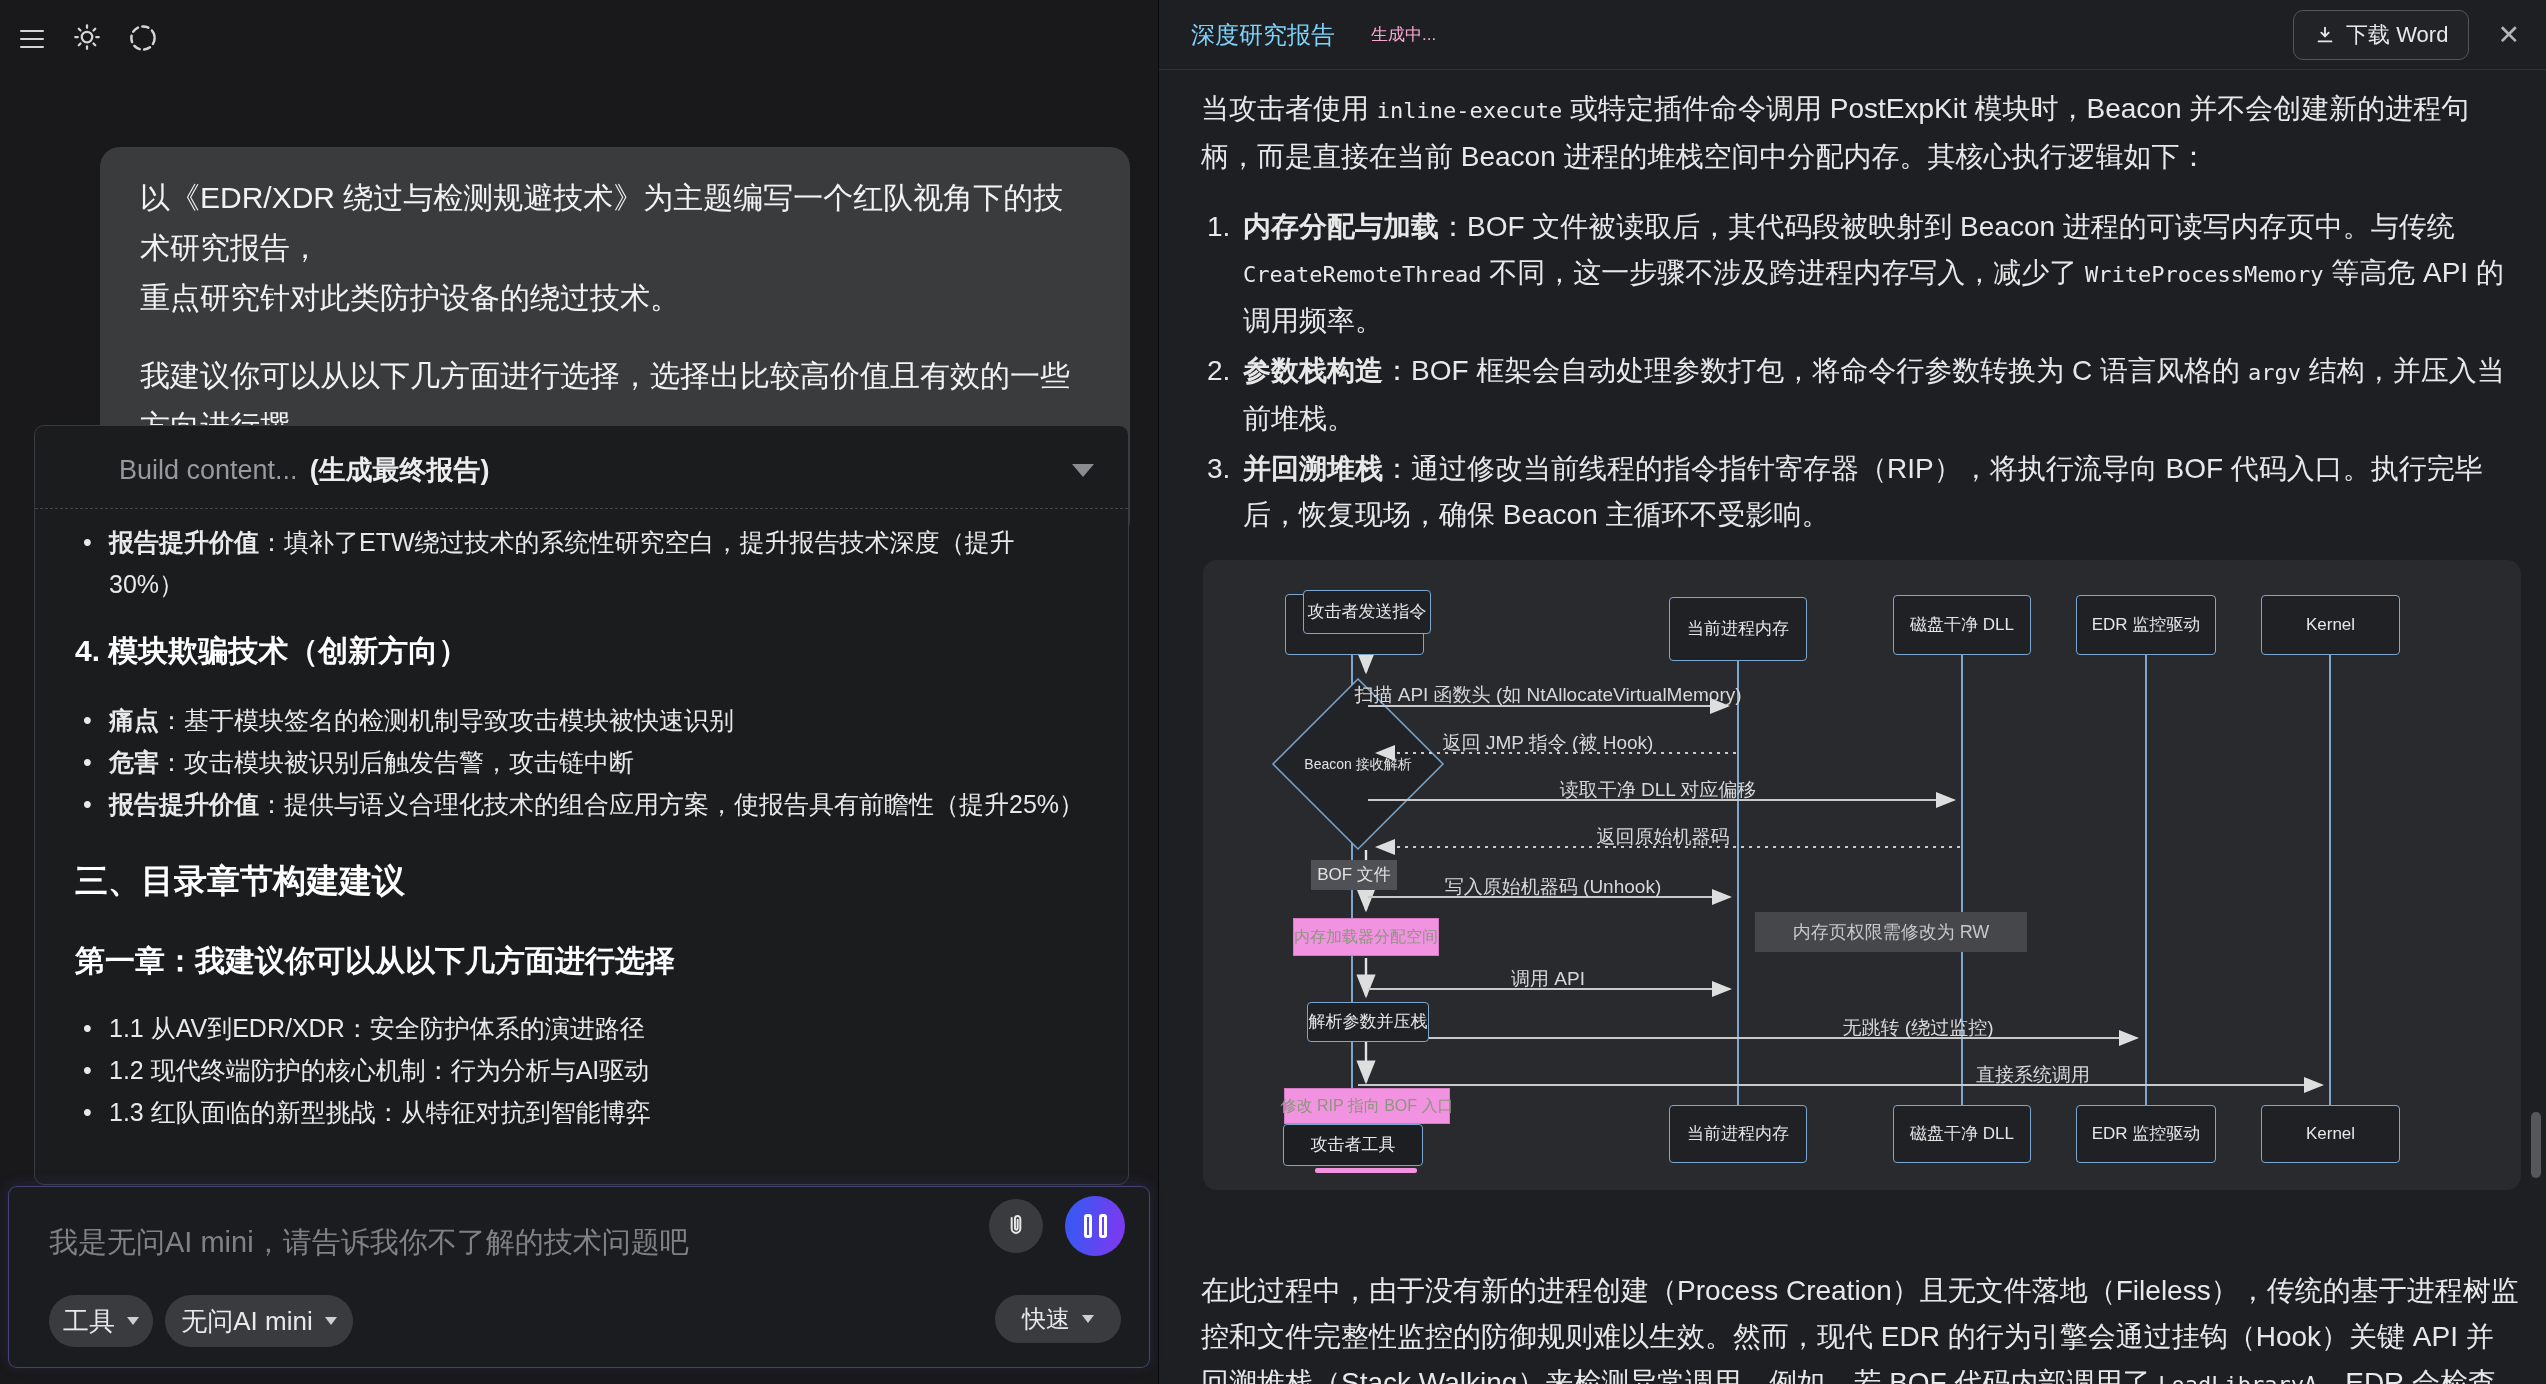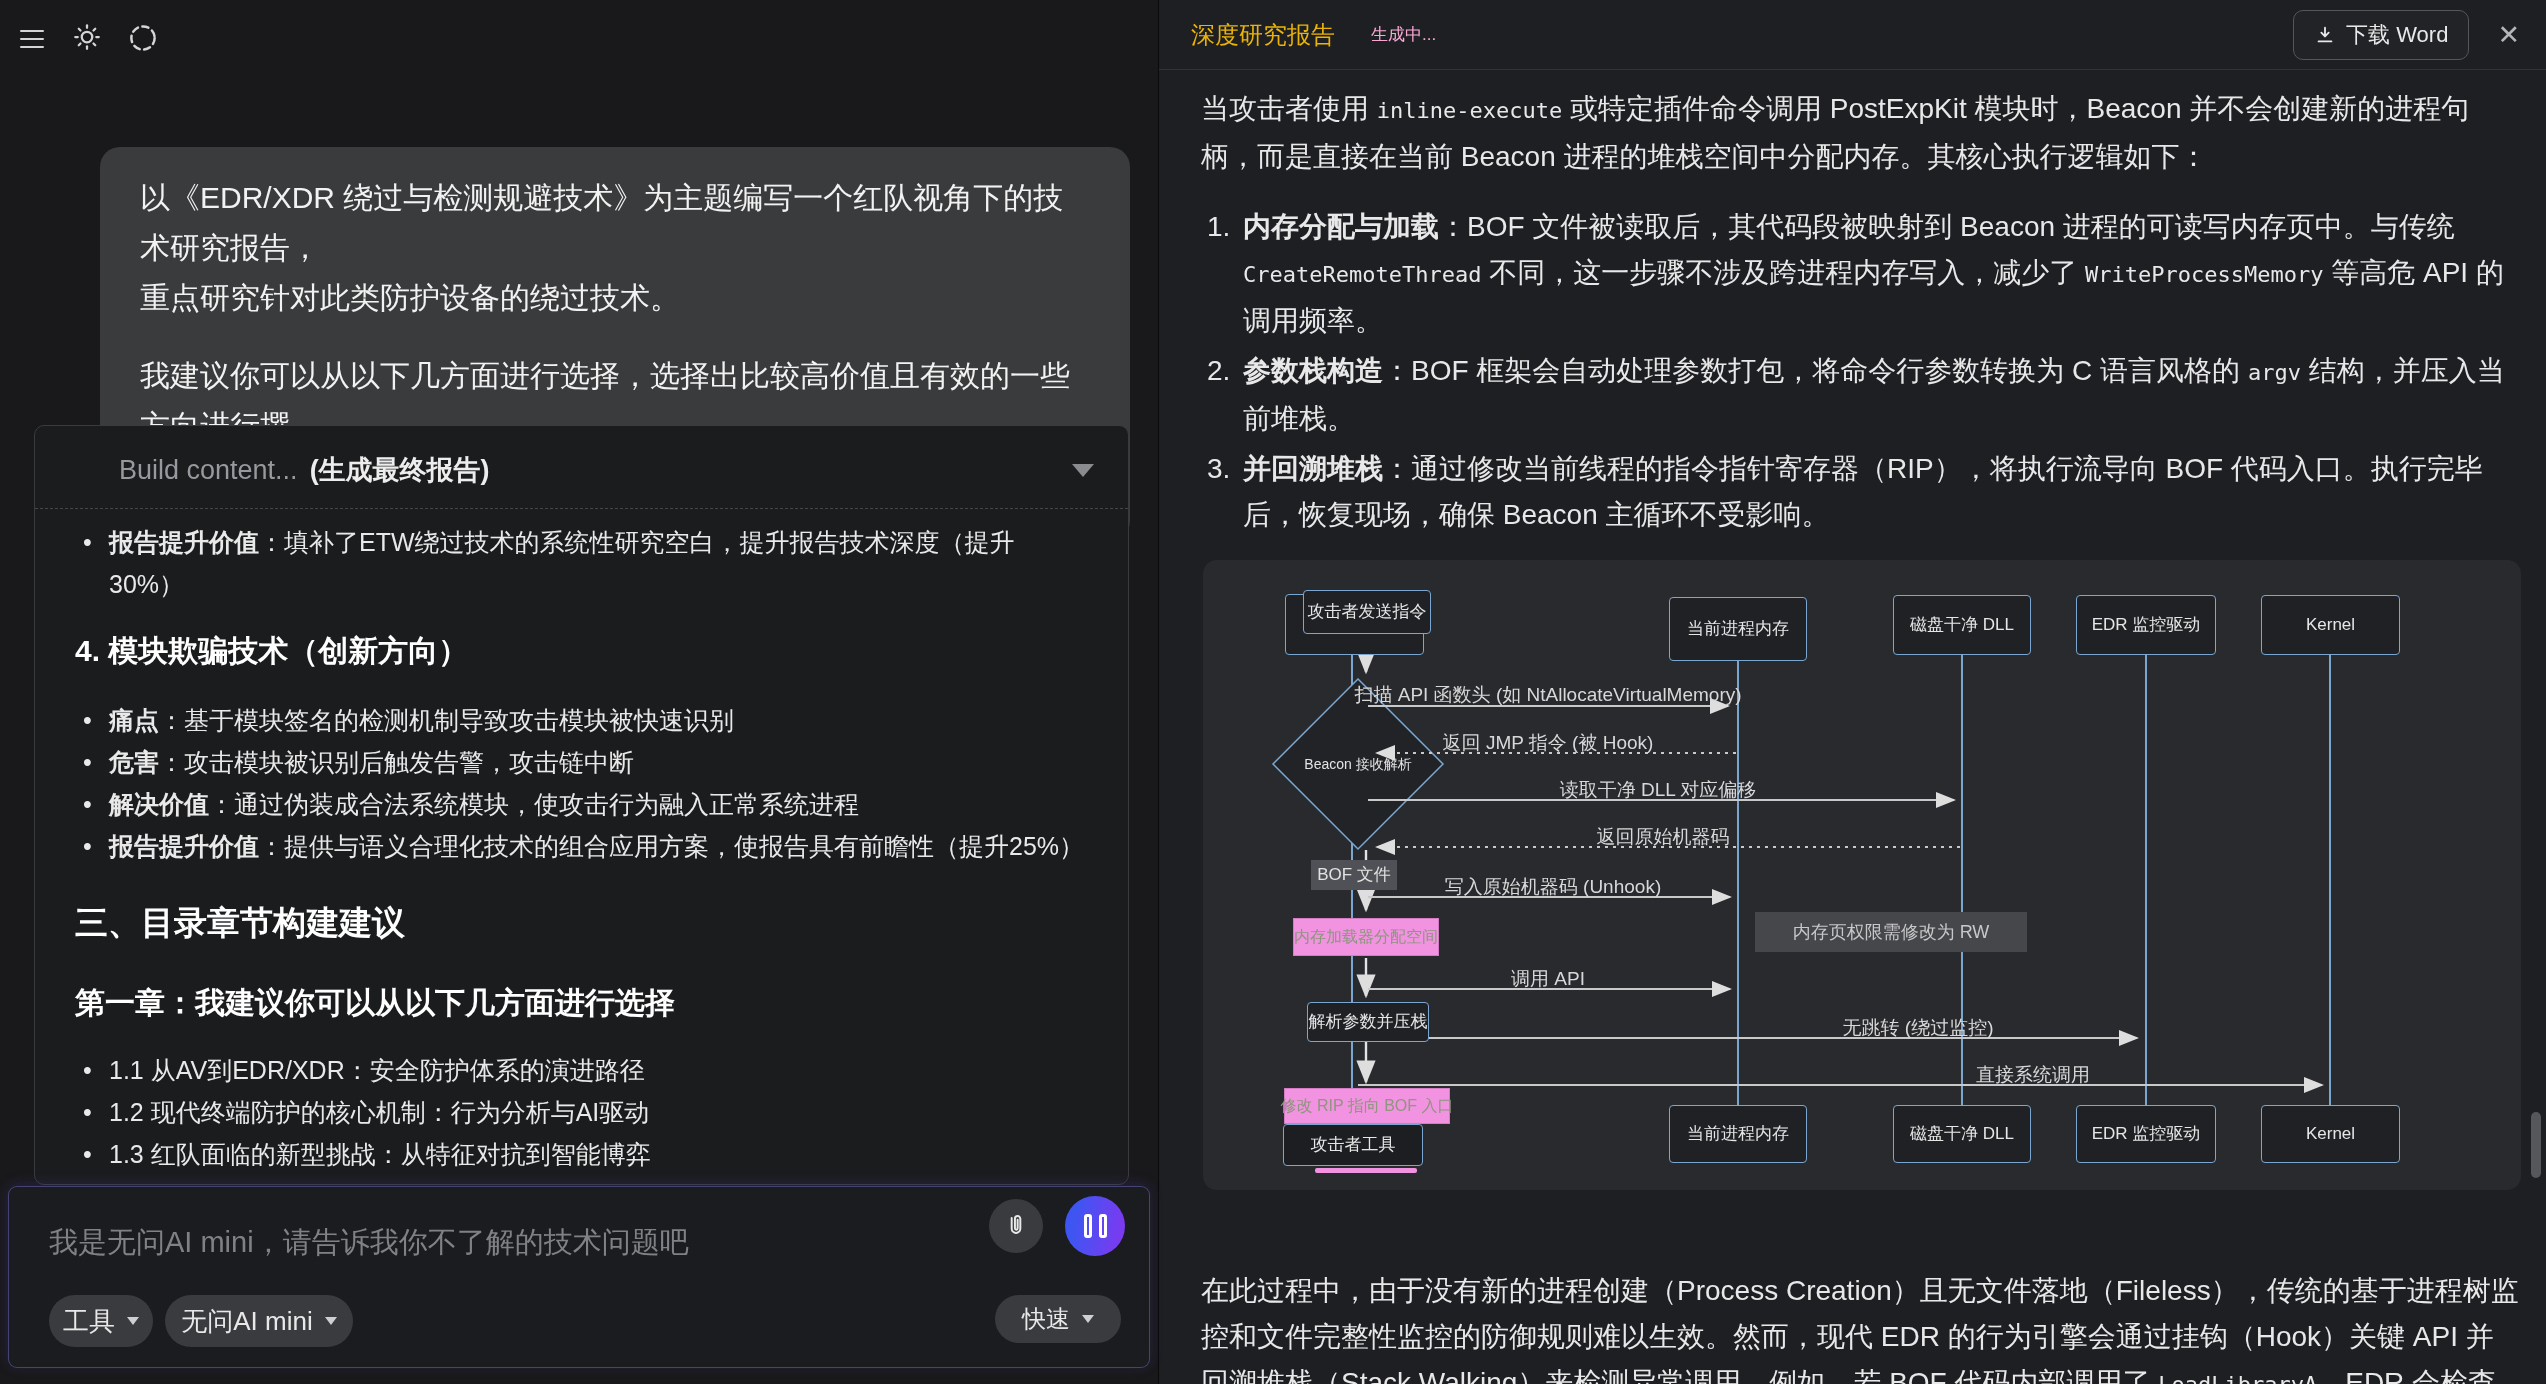--- a/index.html
+++ b/index.html
@@ -49,21 +49,21 @@
   #pause-btn { left:1056px; top:9px; width:60px; height:60px;
     background:linear-gradient(100deg,#3f55f2 20%,#7b3af0 90%); }
   .pause-bar { width:8px; height:24px; border:3px solid #ffffff; border-radius:3px; }
   #pause-btn .bars { display:flex; gap:7px; }
 
   
   #right-panel { position:absolute; left:1158px; top:0; width:1388px; height:1384px;
     background:#1e1f23; border-left:1px solid #0a0a0b; }
   #rp-header { position:absolute; left:0; top:0; right:0; height:70px; display:flex; align-items:center;
     padding:0 26px 0 32px; border-bottom:1px solid #323337; }
-  #rp-title { color:#eab308; font-size:24px; font-weight:500; }
+  #rp-title { color:#7dd3fc; font-size:24px; font-weight:500; }
   #rp-status { color:#f9a8d4; font-size:17px; margin-left:36px; }
   #download-btn { margin-left:auto; display:flex; align-items:center; gap:10px; border:1px solid #55565a;
     border-radius:10px; padding:9px 20px; color:#e8e8e8; font-size:22px; cursor:pointer; background:#222327; }
   #rp-close { margin-left:28px; color:#b4b5b8; font-size:27px; cursor:pointer; }
 
   #rp-body { position:absolute; left:0; top:70px; right:0; bottom:0; overflow:hidden;
     padding:16px 26px 0 42px; color:#e8e8e8; font-size:28px; line-height:46px; }
   .seg-b { font-weight:700; }
   .seg-c { font-family:"DejaVu Sans Mono","Liberation Mono",monospace; font-size:22px; }
   #rp-list { list-style:none; margin-top:24px; }
@@ -146,21 +146,20 @@
     <div class="card-body">
       <ul class="cb mt-a">
         <li>
           <span class="blabel">报告提升价值</span><span>：填补了ETW绕过技术的系统性研究空白，提升报告技术深度（提升30%）</span>
         </li>
       </ul>
       <h3 class="sec mt-b">4. 模块欺骗技术（创新方向）</h3>
       <ul class="cb mt-c">
         <li><span class="blabel">痛点</span><span>：基于模块签名的检测机制导致攻击模块被快速识别</span></li>
         <li><span class="blabel">危害</span><span>：攻击模块被识别后触发告警，攻击链中断</span></li>
-        <li><span class="blabel">解决价值</span><span>：通过伪装成合法系统模块，使攻击行为融入正常系统进程</span></li>
         <li><span class="blabel">报告提升价值</span><span>：提供与语义合理化技术的组合应用方案，使报告具有前瞻性（提升25%）</span></li>
       </ul>
       <h2 class="sec mt-d">三、目录章节构建建议</h2>
       <h3 class="sec mt-e">第一章：我建议你可以从以下几方面进行选择</h3>
       <ul class="cb mt-f">
         <li><span>1.1 从AV到EDR/XDR：安全防护体系的演进路径</span></li>
         <li><span>1.2 现代终端防护的核心机制：行为分析与AI驱动</span></li>
         <li><span>1.3 红队面临的新型挑战：从特征对抗到智能博弈</span></li>
       </ul>
 

